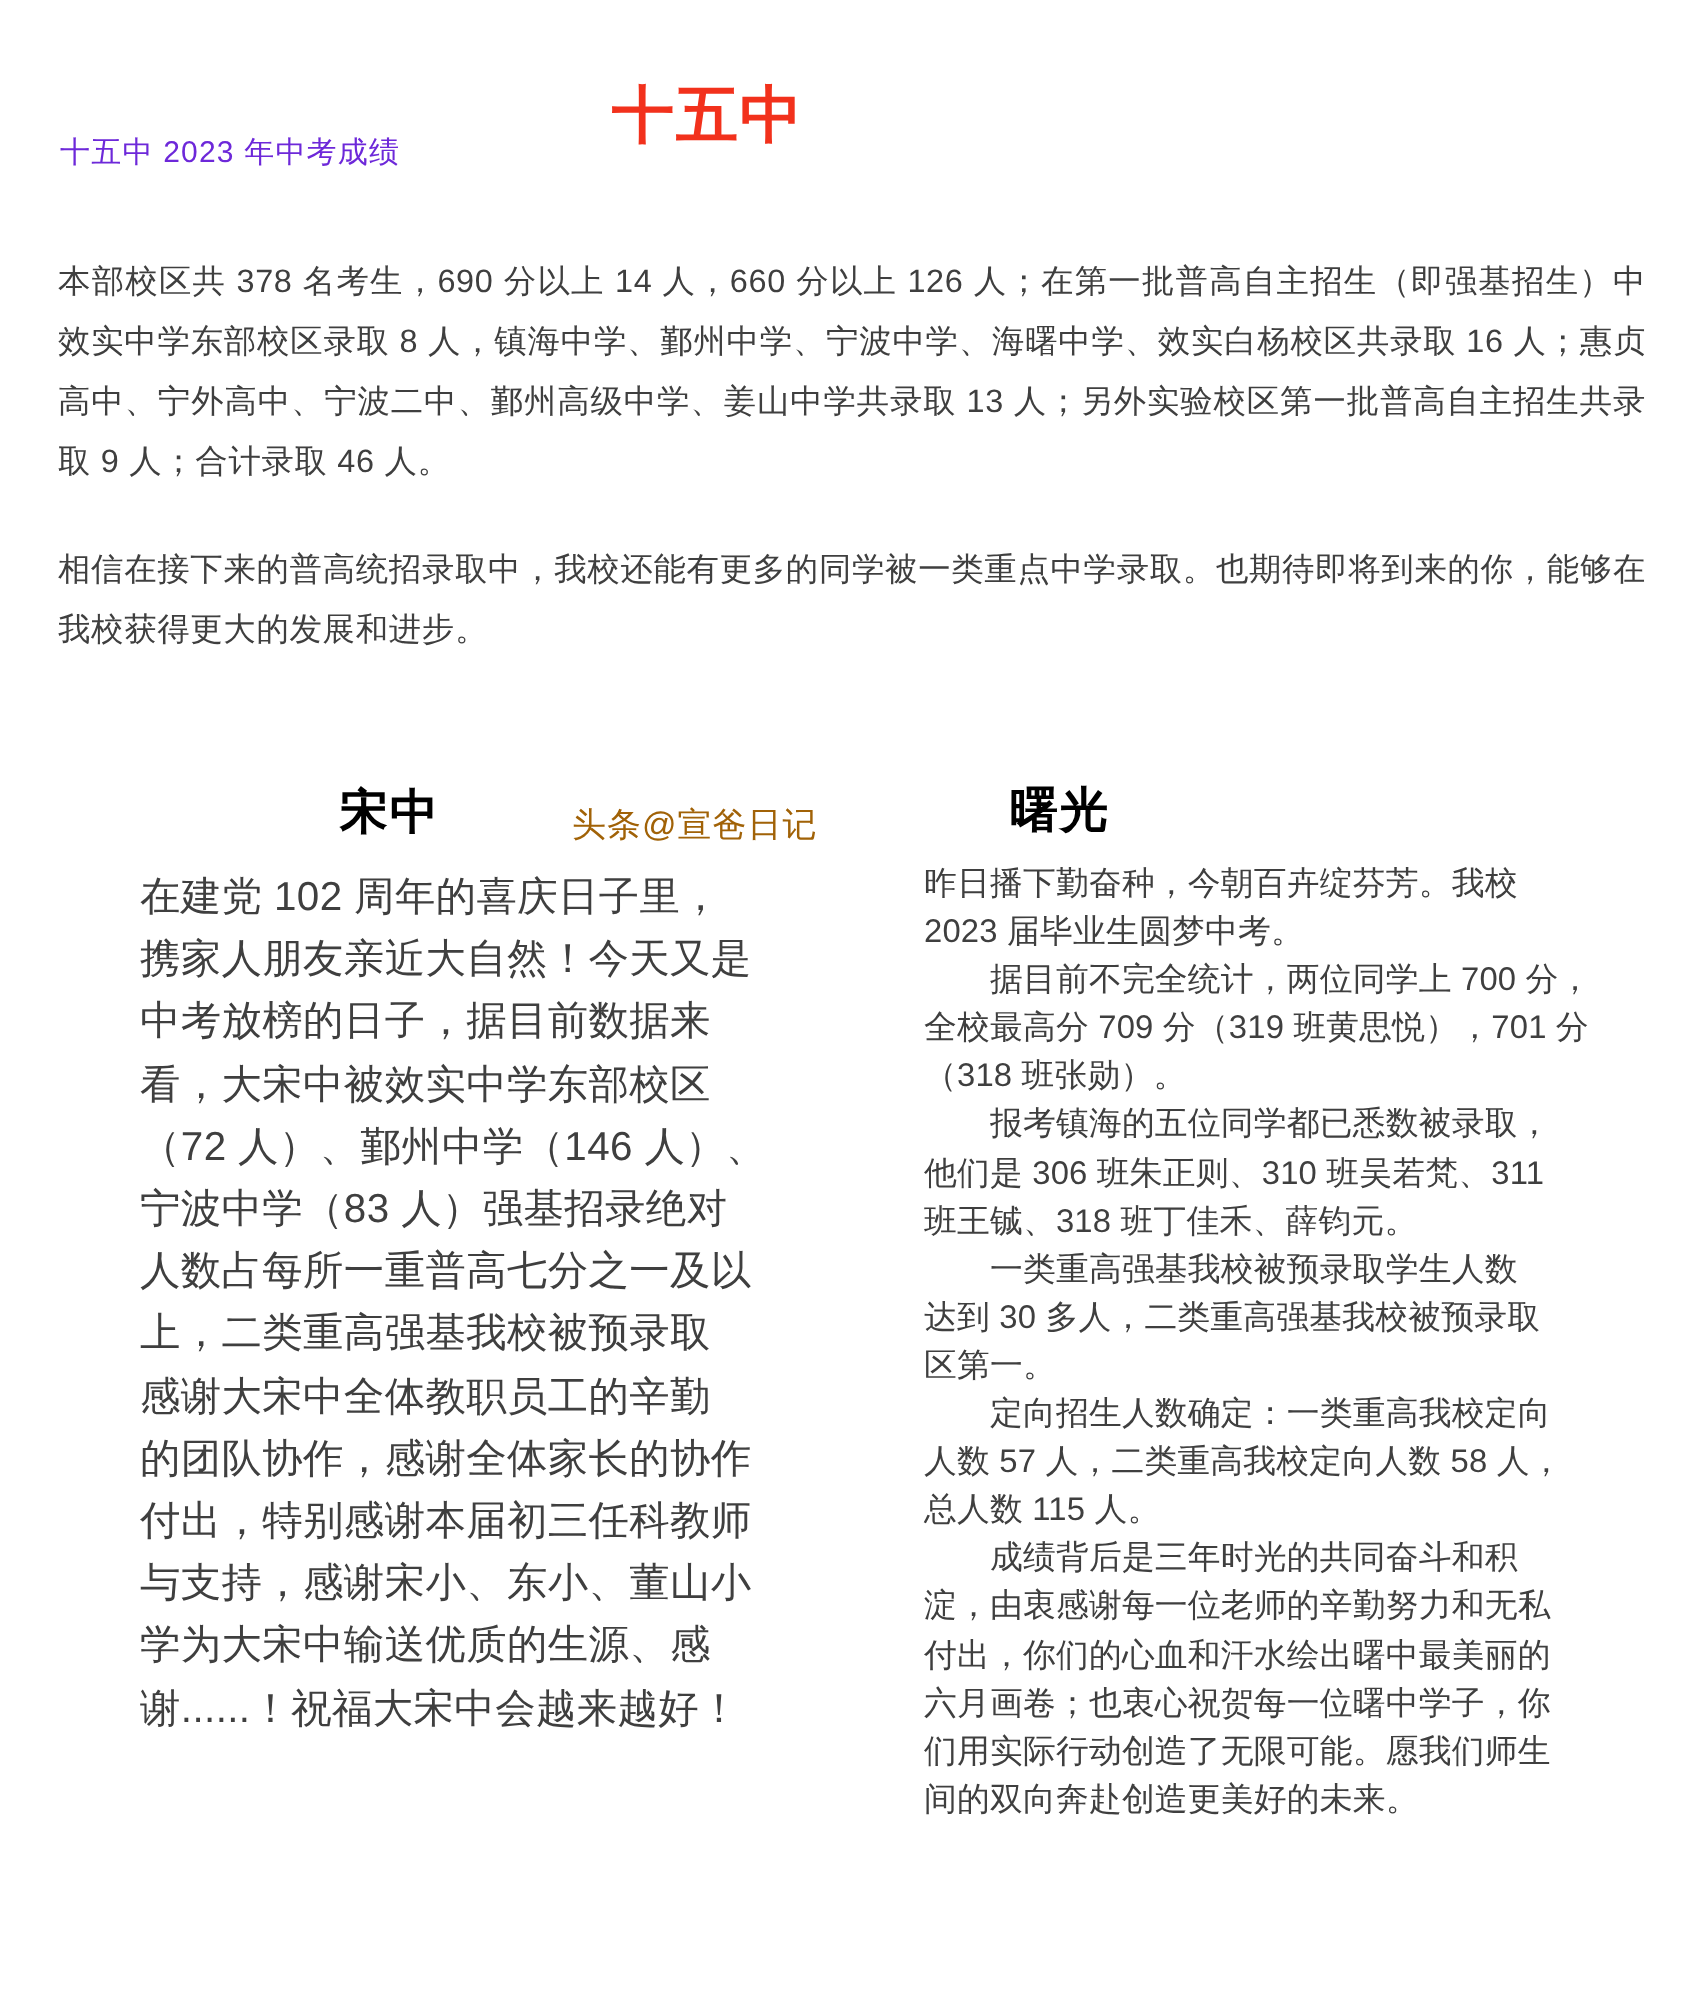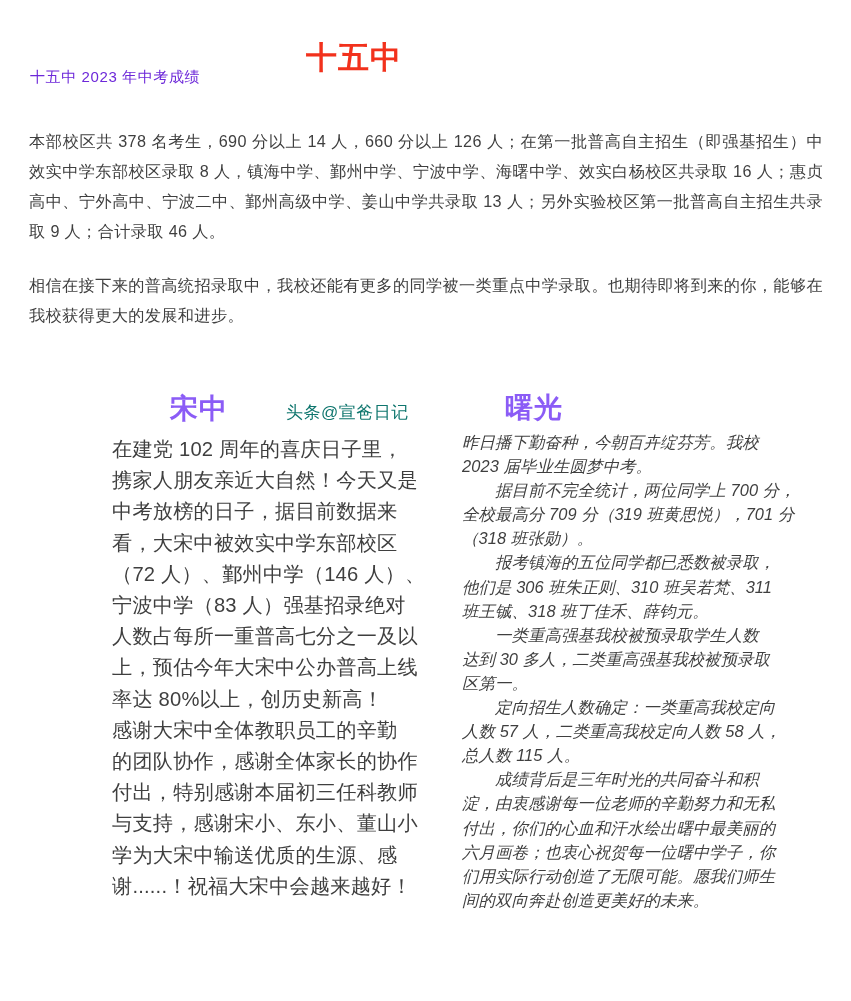--- a/index.html
+++ b/index.html
@@ -56,64 +56,63 @@
     text-align: justify;
     text-justify: inter-character;
     letter-spacing: 0.35px;
   }
   #top-para-1 { top: 126px; }
   #top-para-2 { top: 270px; }
 
   
   .col-heading-red {
     position: absolute;
-    font-size: 28px;
+    font-size: 24px;
     line-height: 1.0;
     font-weight: 700;
-    color: #8b5cf6;
+    color: #000000;
     letter-spacing: 1px;
     white-space: nowrap;
   }
   #heading-song  { left: 170px; top: 395px; }
   #heading-shu   { left: 505px; top: 394px; }
 
   .watermark {
     position: absolute;
     left: 286px;
     top: 404px;
     font-size: 17px;
     line-height: 1.1;
-    color: #0f766e;
+    color: #a16207;
     white-space: nowrap;
     letter-spacing: 0.5px;
   }
 
   
   .col-left {
     position: absolute;
     left: 70px;
     top: 434px;
     width: 352px;
     font-size: 20.2px;
     line-height: 31.2px;
     color: #3f3f3f;
     letter-spacing: 0.2px;
   }
-  .col-left .ln { white-space: nowrap; display: block; margin-left: 42px; }
+  .col-left .ln { white-space: nowrap; display: block; }
 
   .col-right {
     position: absolute;
     left: 462px;
     top: 430px;
     width: 342px;
     font-size: 16.4px;
     line-height: 24.1px;
     color: #3f3f3f;
     letter-spacing: 0.1px;
-    font-style: italic;
   }
   .col-right .ln { white-space: nowrap; display: block; }
 </style>
 </head>
 <body>
 
 <div class="page">
 
   <div class="top-title-red">十五中</div>
 
@@ -130,22 +129,21 @@
   <div class="col-heading-red" id="heading-shu">曙光</div>
 
   <div class="col-left">
       <span class="ln">在建党 102 周年的喜庆日子里，</span>
       <span class="ln">携家人朋友亲近大自然！今天又是</span>
       <span class="ln">中考放榜的日子，据目前数据来</span>
       <span class="ln">看，大宋中被效实中学东部校区</span>
       <span class="ln">（72 人）、鄞州中学（146 人）、</span>
       <span class="ln">宁波中学（83 人）强基招录绝对</span>
       <span class="ln">人数占每所一重普高七分之一及以</span>
-      <span class="ln">上，预估今年大宋中公办普高上线</span>
-      <span class="ln">率达 80%以上，创历史新高！</span>
+      <span class="ln">上，二类重高强基我校被预录取</span>
       <span class="ln">感谢大宋中全体教职员工的辛勤</span>
       <span class="ln">的团队协作，感谢全体家长的协作</span>
       <span class="ln">付出，特别感谢本届初三任科教师</span>
       <span class="ln">与支持，感谢宋小、东小、董山小</span>
       <span class="ln">学为大宋中输送优质的生源、感</span>
       <span class="ln">谢......！祝福大宋中会越来越好！</span>
     </div>
 
   <div class="col-right">
       <span class="ln">昨日播下勤奋种，今朝百卉绽芬芳。我校</span>

